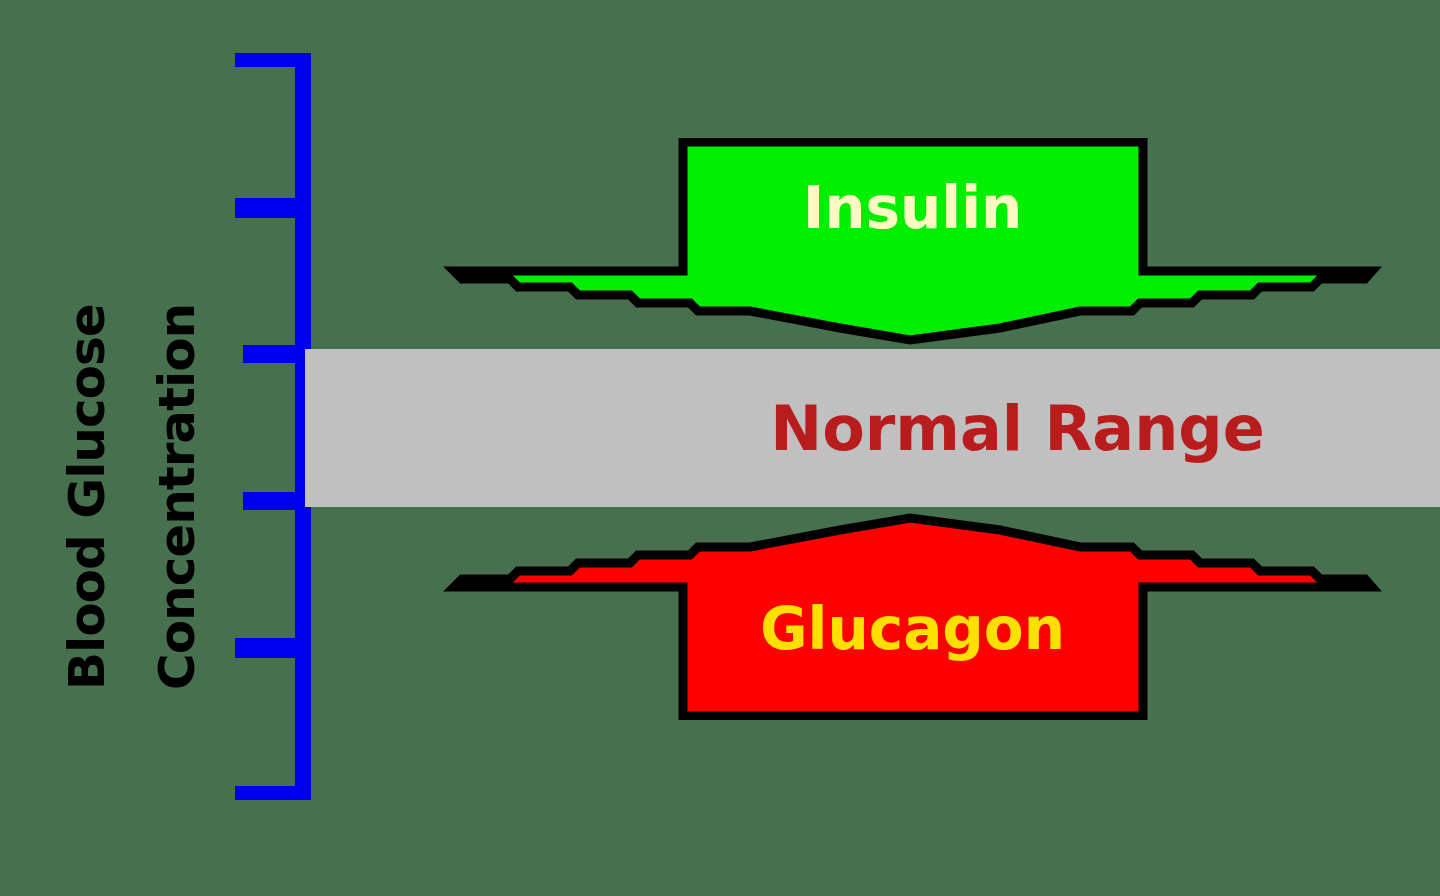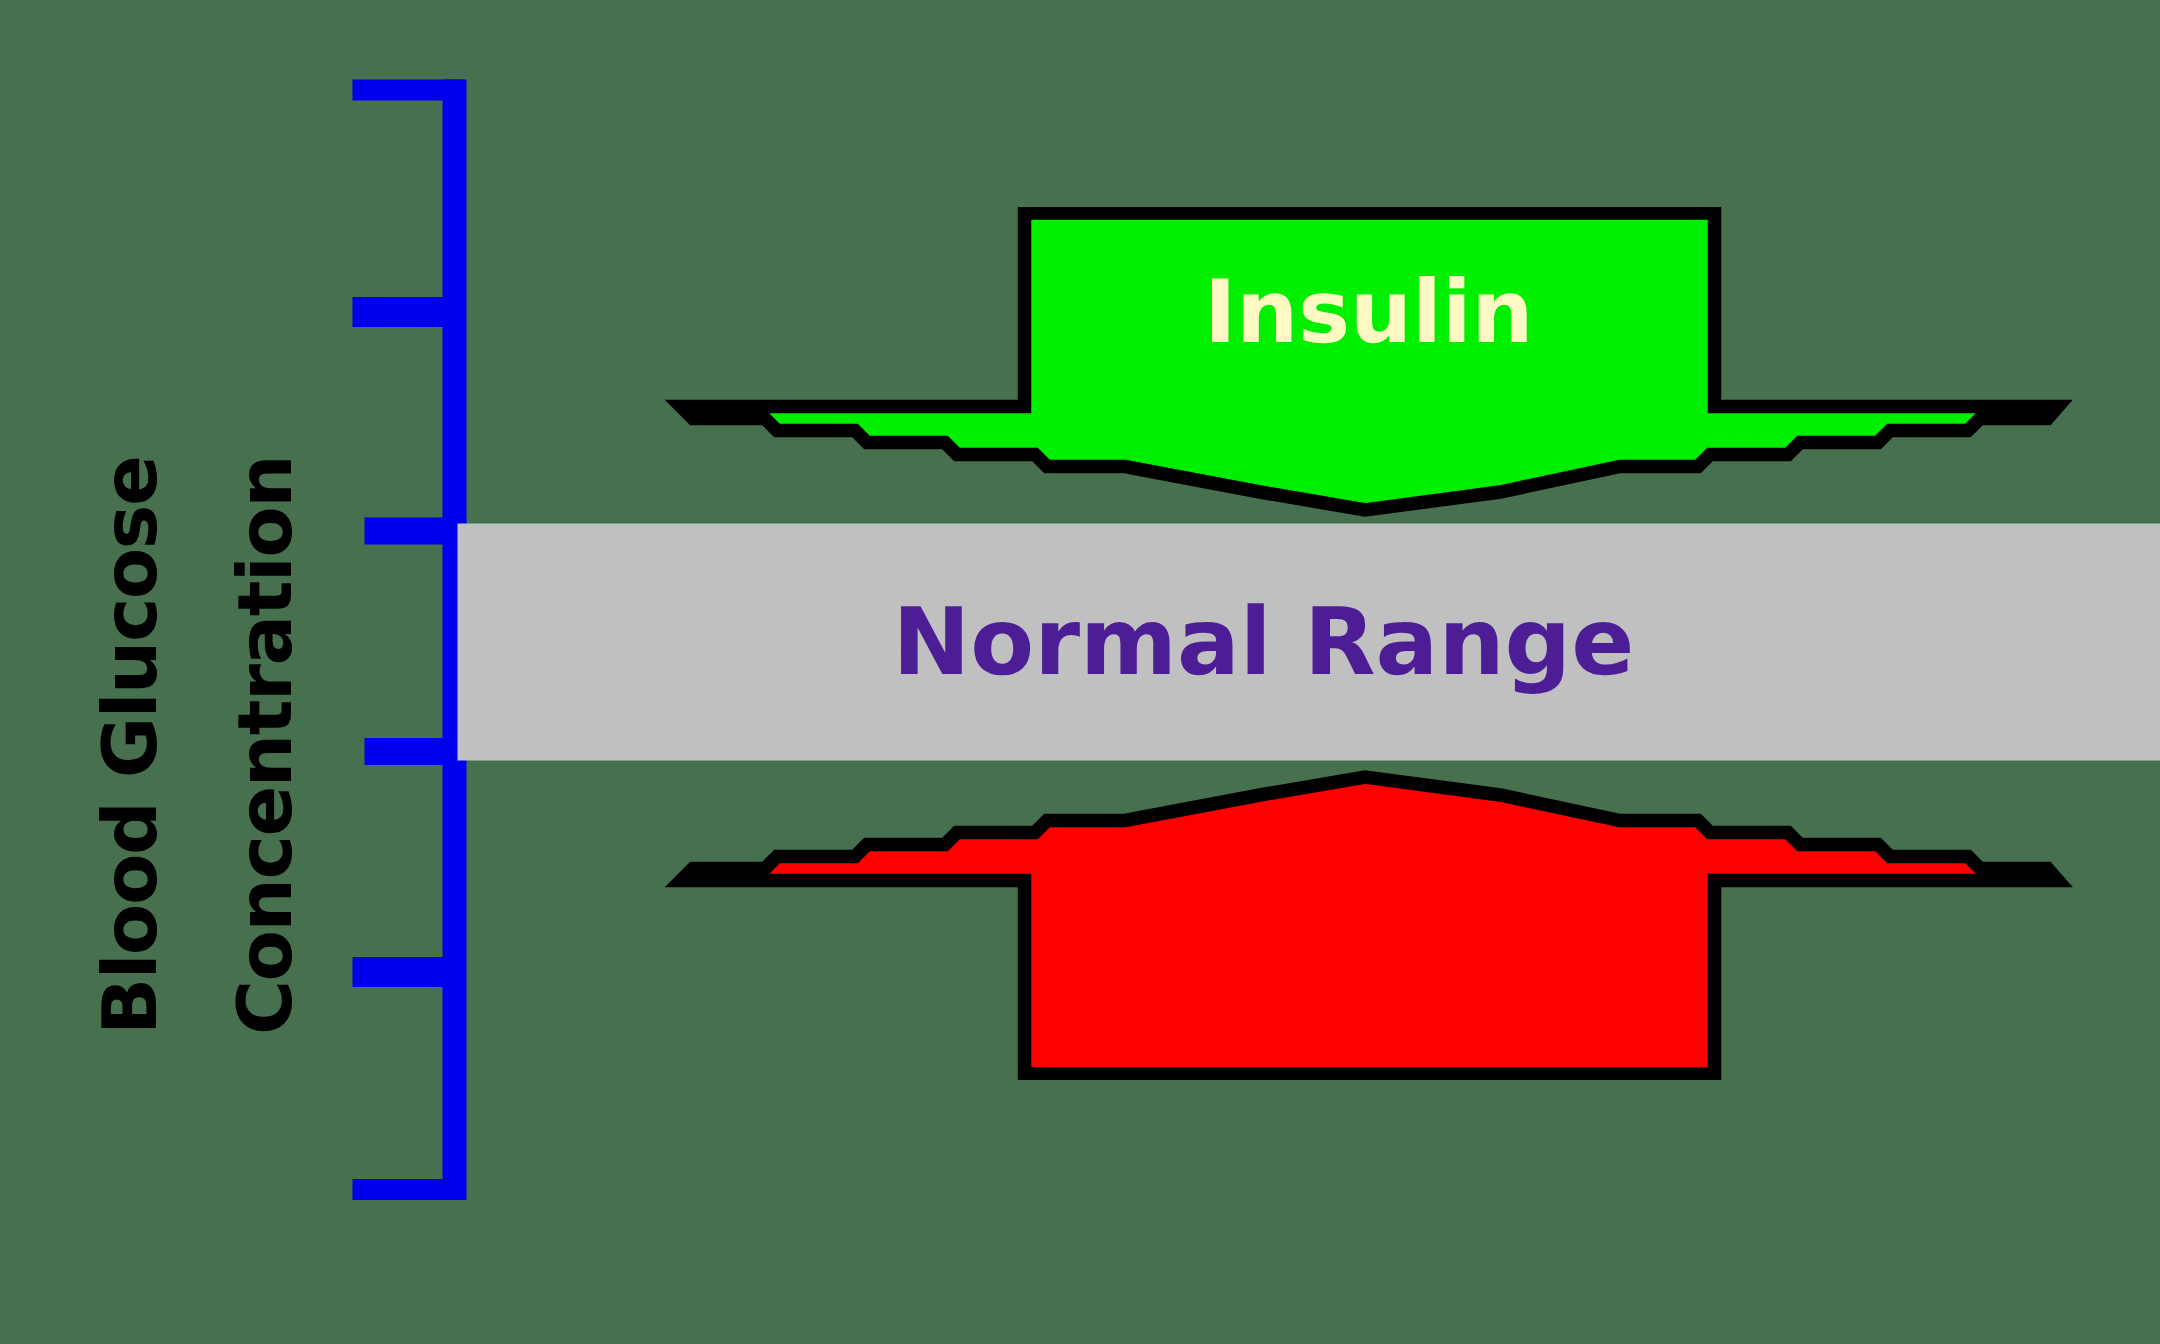--- a/index.html
+++ b/index.html
@@ -53,21 +53,22 @@
     top: 349px;
     width: 1135px;
     height: 158px;
     background: #C0C0C0;
   }
   #normal-range-label {
     position: absolute;
     left: 0; right: 0;
     top: 50%;
     transform: translateY(-50%);
-    color: #4c1d95;
+    text-align: center;
+    color: #b91c1c;
     font-weight: bold;
     font-size: 62px;
     letter-spacing: 0px;
     font-family: "DejaVu Sans", sans-serif;
     padding-left: 290px;
     box-sizing: border-box;
   }
 
   
   .arrow-wrap {
@@ -199,15 +200,16 @@
                L 190 58
                L 138 58
                L 130 66
                L 78 66
                L 70 74
                L 22 74
                L 14 82
                L 243 82
                Z" fill="#FF0000" stroke="#000000" stroke-width="9" stroke-linejoin="miter"></path>
     </svg>
+    <div class="arrow-label" id="glucagon-label">Glucagon</div>
   </div>
 
 </div>
 
 </body></html>

